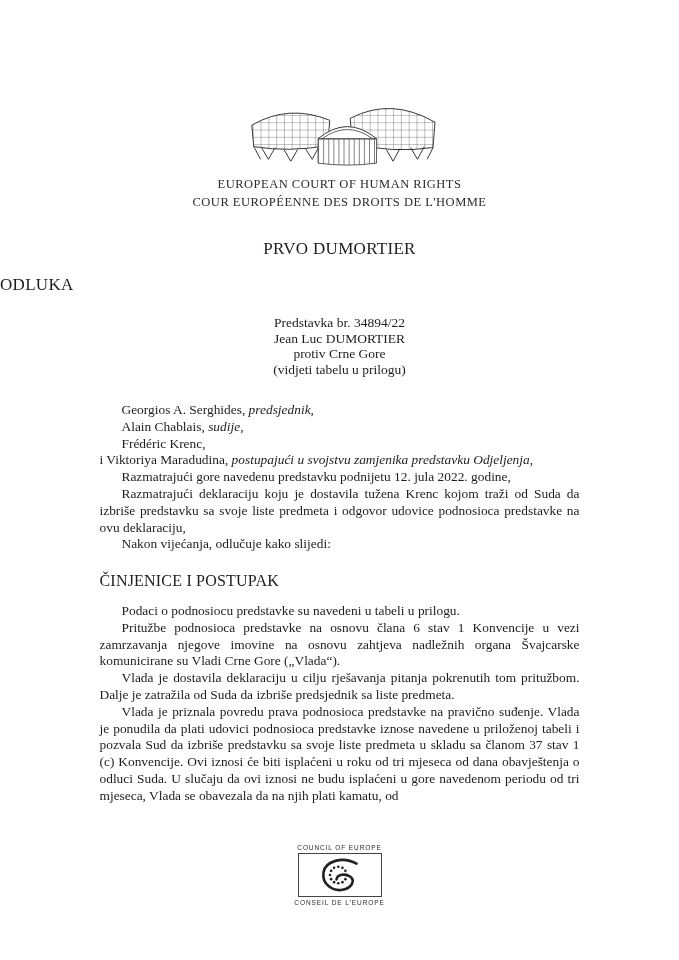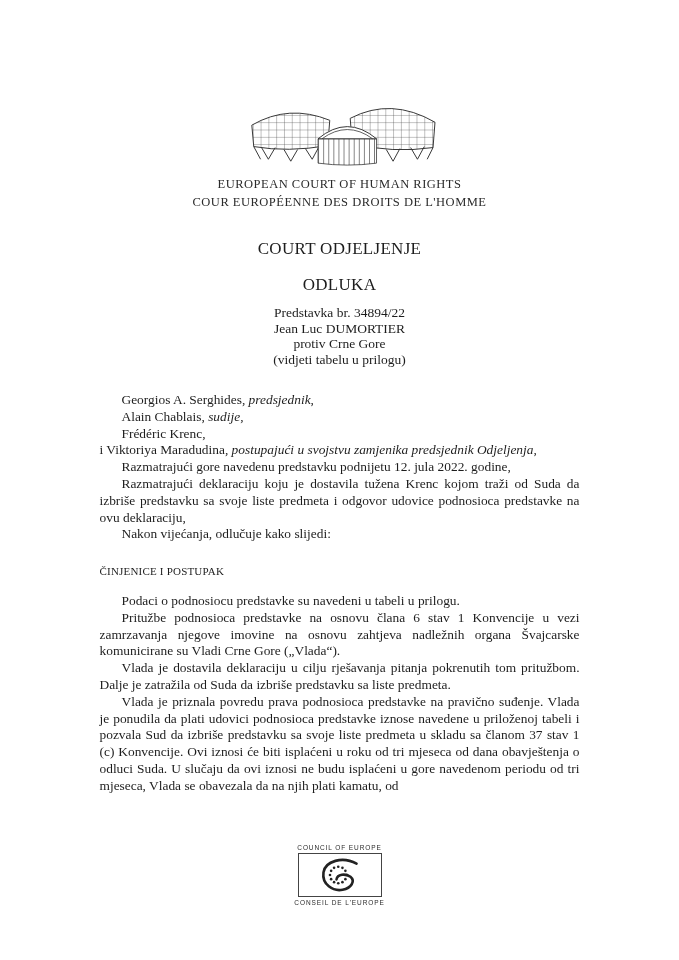--- a/index.html
+++ b/index.html
@@ -37,45 +37,44 @@
     margin: 28px 0 0 0;
     font-size: 17px;
     font-weight: normal;
     text-align: center;
     letter-spacing: 0.3px;
   }
   .doc-type {
     margin: 16px 0 0 0;
     font-size: 17px;
     font-weight: normal;
-    text-align: center;
     letter-spacing: 0.3px;
   }
   .case-block {
-    margin-top: 10px;
+    margin-top: 20px;
     text-align: center;
     font-size: 13.5px;
     line-height: 15.5px;
   }
   
   .body-text {
     width: 480px;
     margin: 25px auto 0 auto;
     font-size: 13.4px;
     line-height: 16.8px;
   }
   .body-text p {
     margin: 0;
   }
   .indent { text-indent: 22px; }
   .justify { text-align: justify; }
   .it { font-style: italic; }
   .facts-heading {
     margin: 20px 0 13px 0;
-    font-size: 11px;
+    font-size: 16px;
     font-weight: normal;
     letter-spacing: 0.2px;
   }
   
   .coe-footer {
     position: absolute;
     top: 844px;
     left: 0;
     right: 0;
     text-align: center;
@@ -121,45 +120,45 @@
       <path d="M83,47 Q113,22 143,47 L143,74 L83,74 Z" fill="#ffffff" stroke="none"></path>
       <path d="M83,47 L83,72 Q113,76 143,72 L143,47 Z" fill="url(#vlines)" stroke="#333" stroke-width="0.8"></path>
       <path d="M83,47 Q113,22 143,47 Z" fill="#ffffff" stroke="#333" stroke-width="1"></path>
       <path d="M87,47 Q113,28 139,47" fill="none" stroke="#333" stroke-width="0.8"></path>
     </svg>
     <div class="court-name">EUROPEAN COURT OF HUMAN RIGHTS</div>
     <div class="court-name">COUR EUROPÉENNE DES DROITS DE L'HOMME</div>
   </header>
 
   <section>
-    <h1 class="section-title">COURT ODJELJENJE</h1>
+    <h1 class="section-title">PRVO DUMORTIER</h1>
     <h2 class="doc-type">ODLUKA</h2>
     <div class="case-block">
       <div>Predstavka br. 34894/22</div>
       <div>Jean Luc DUMORTIER</div>
       <div>protiv Crne Gore</div>
       <div>(vidjeti tabelu u prilogu)</div>
     </div>
   </section>
 
   <section class="body-text">
     <div>
         <p class="indent "><span>Georgios A. Serghides, </span><span class="it">predsjednik</span><span>,</span></p>
         <p class="indent "><span>Alain Chablais, </span><span class="it">sudije</span><span>,</span></p>
         <p class="indent "><span>Frédéric Krenc,</span></p>
-        <p class=""><span>i Viktoriya Maradudina, </span><span class="it">postupajući u svojstvu zamjenika predsjednik Odjeljenja</span><span>,</span></p>
+        <p class=""><span>i Viktoriya Maradudina, </span><span class="it">postupajući u svojstvu zamjenika predstavku Odjeljenja</span><span>,</span></p>
         <p class="indent "><span>Razmatrajući gore navedenu predstavku podnijetu 12. jula 2022. godine,</span></p>
         <p class="indent justify"><span>Razmatrajući deklaraciju koju je dostavila tužena Krenc kojom traži od Suda da izbriše predstavku sa svoje liste predmeta i odgovor udovice podnosioca predstavke na ovu deklaraciju,</span></p>
         <p class="indent "><span>Nakon vijećanja, odlučuje kako slijedi:</span></p>
       </div>
     <h3 class="facts-heading">ČINJENICE I POSTUPAK</h3>
     <div>
         <p class="indent justify">Podaci o podnosiocu predstavke su navedeni u tabeli u prilogu.</p>
         <p class="indent justify">Pritužbe podnosioca predstavke na osnovu člana 6 stav 1 Konvencije u vezi zamrzavanja njegove imovine na osnovu zahtjeva nadležnih organa Švajcarske komunicirane su Vladi Crne Gore („Vlada“).</p>
-        <p class="indent justify">Vlada je dostavila deklaraciju u cilju rješavanja pitanja pokrenutih tom pritužbom. Dalje je zatražila od Suda da izbriše predstavku sa liste predmeta.</p>
+        <p class="indent justify">Vlada je dostavila deklaraciju u cilju rješavanja pitanja pokrenutih tom pritužbom. Dalje je zatražila od Suda da izbriše predsjednik sa liste predmeta.</p>
         <p class="indent justify">Vlada je priznala povredu prava podnosioca predstavke na pravično suđenje. Vlada je ponudila da plati udovici podnosioca predstavke iznose navedene u priloženoj tabeli i pozvala Sud da izbriše predstavku sa svoje liste predmeta u skladu sa članom 37 stav 1 (c) Konvencije. Ovi iznosi će biti isplaćeni u roku od tri mjeseca od dana obavještenja o odluci Suda. U slučaju da ovi iznosi ne budu isplaćeni u gore navedenom periodu od tri mjeseca, Vlada se obavezala da na njih plati kamatu, od</p>
       </div>
   </section>
 
   <footer class="coe-footer">
     <div>COUNCIL OF EUROPE</div>
     <div class="coe-box">
       <svg width="78" height="40" viewBox="0 0 88 46" aria-hidden="true">
         <path d="M63,10 C47,1 27,7 25,20 C23,34 36,42 47,40 C57,38 62,30 56,25 C50,21 41,22 40,28" fill="none" stroke="#222" stroke-width="3" stroke-linecap="round"></path>
         <g fill="#222">

